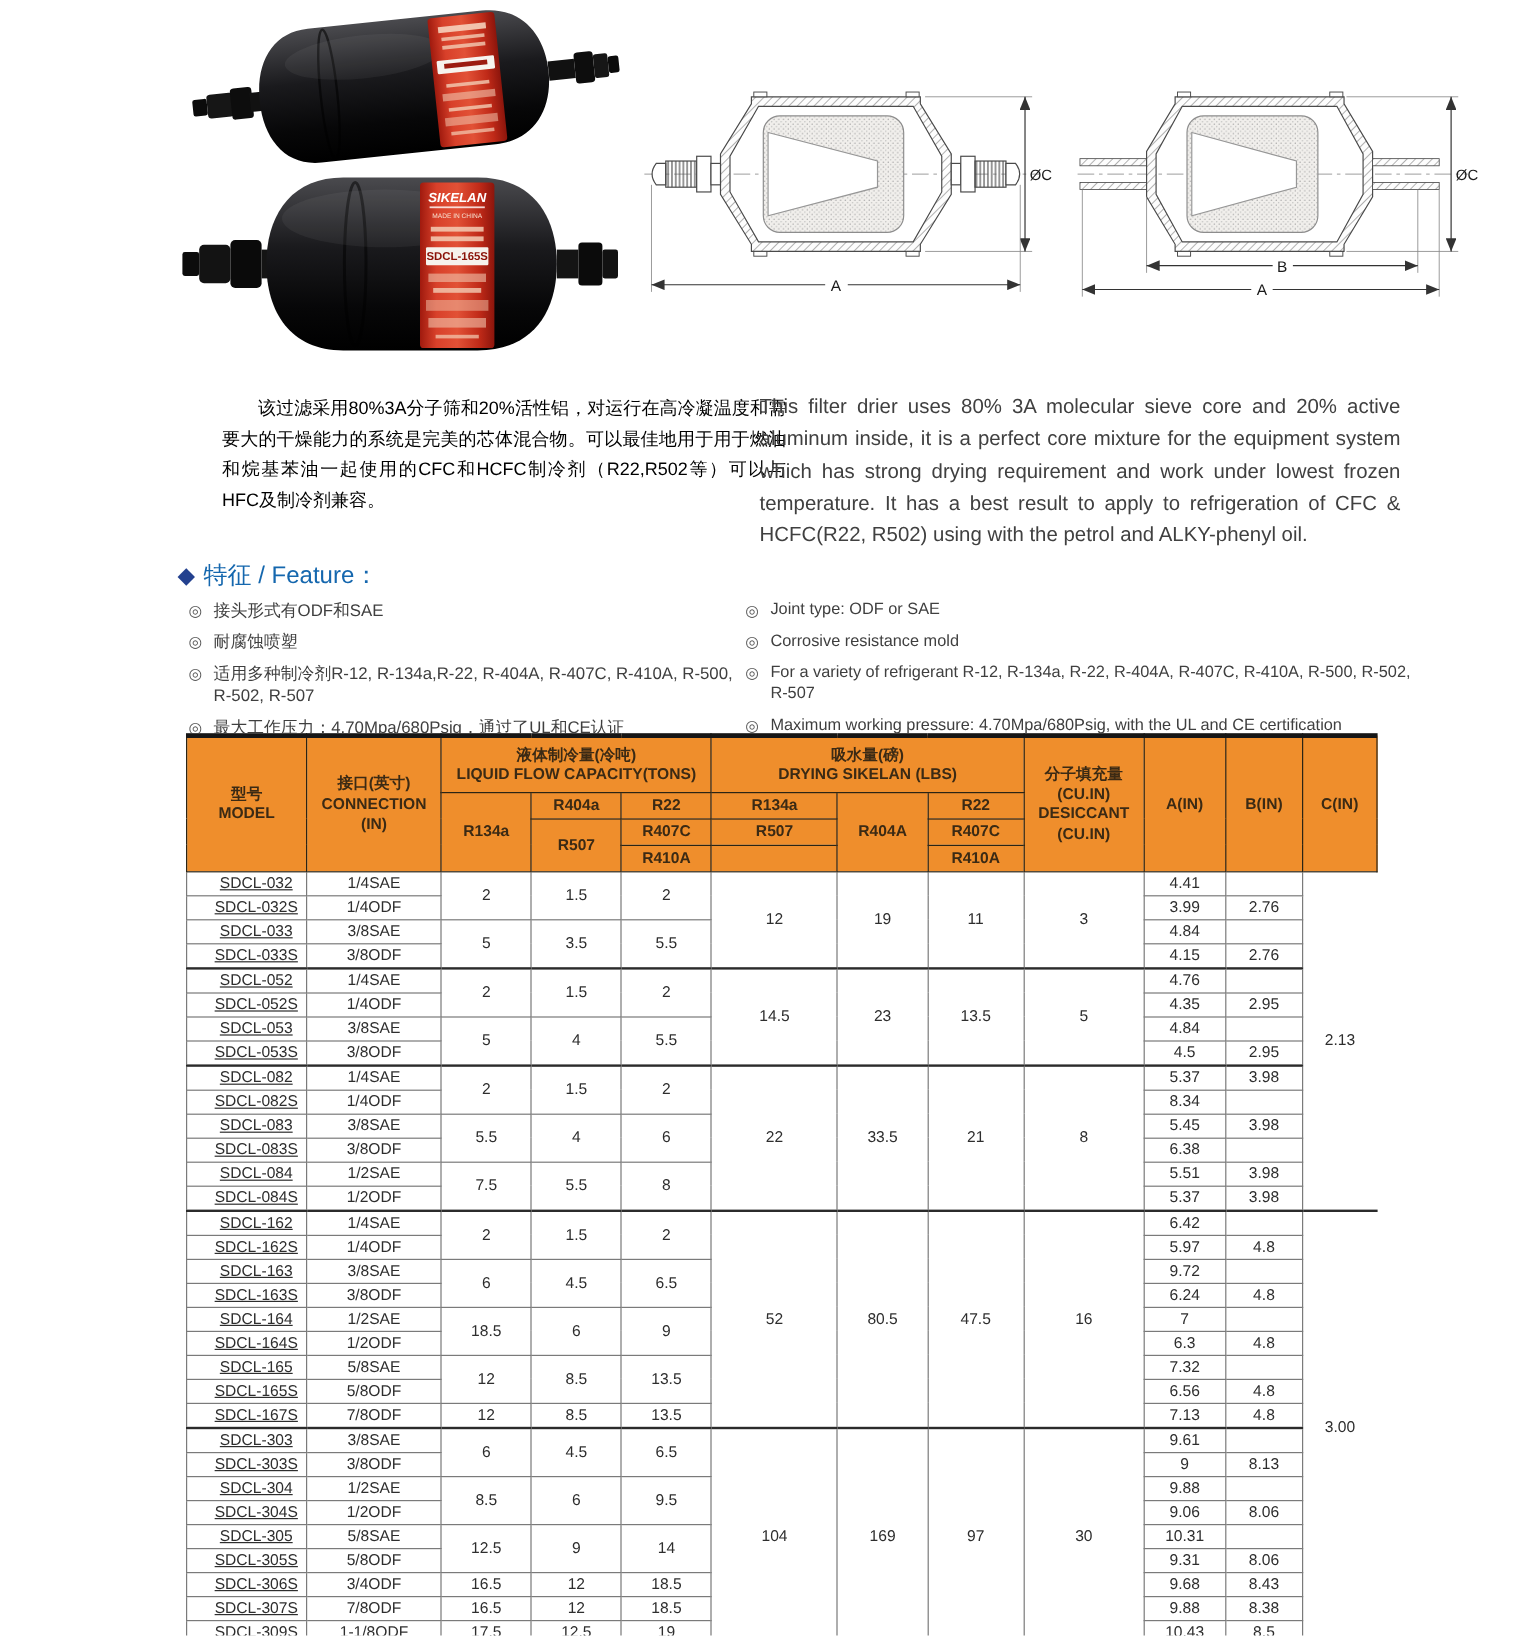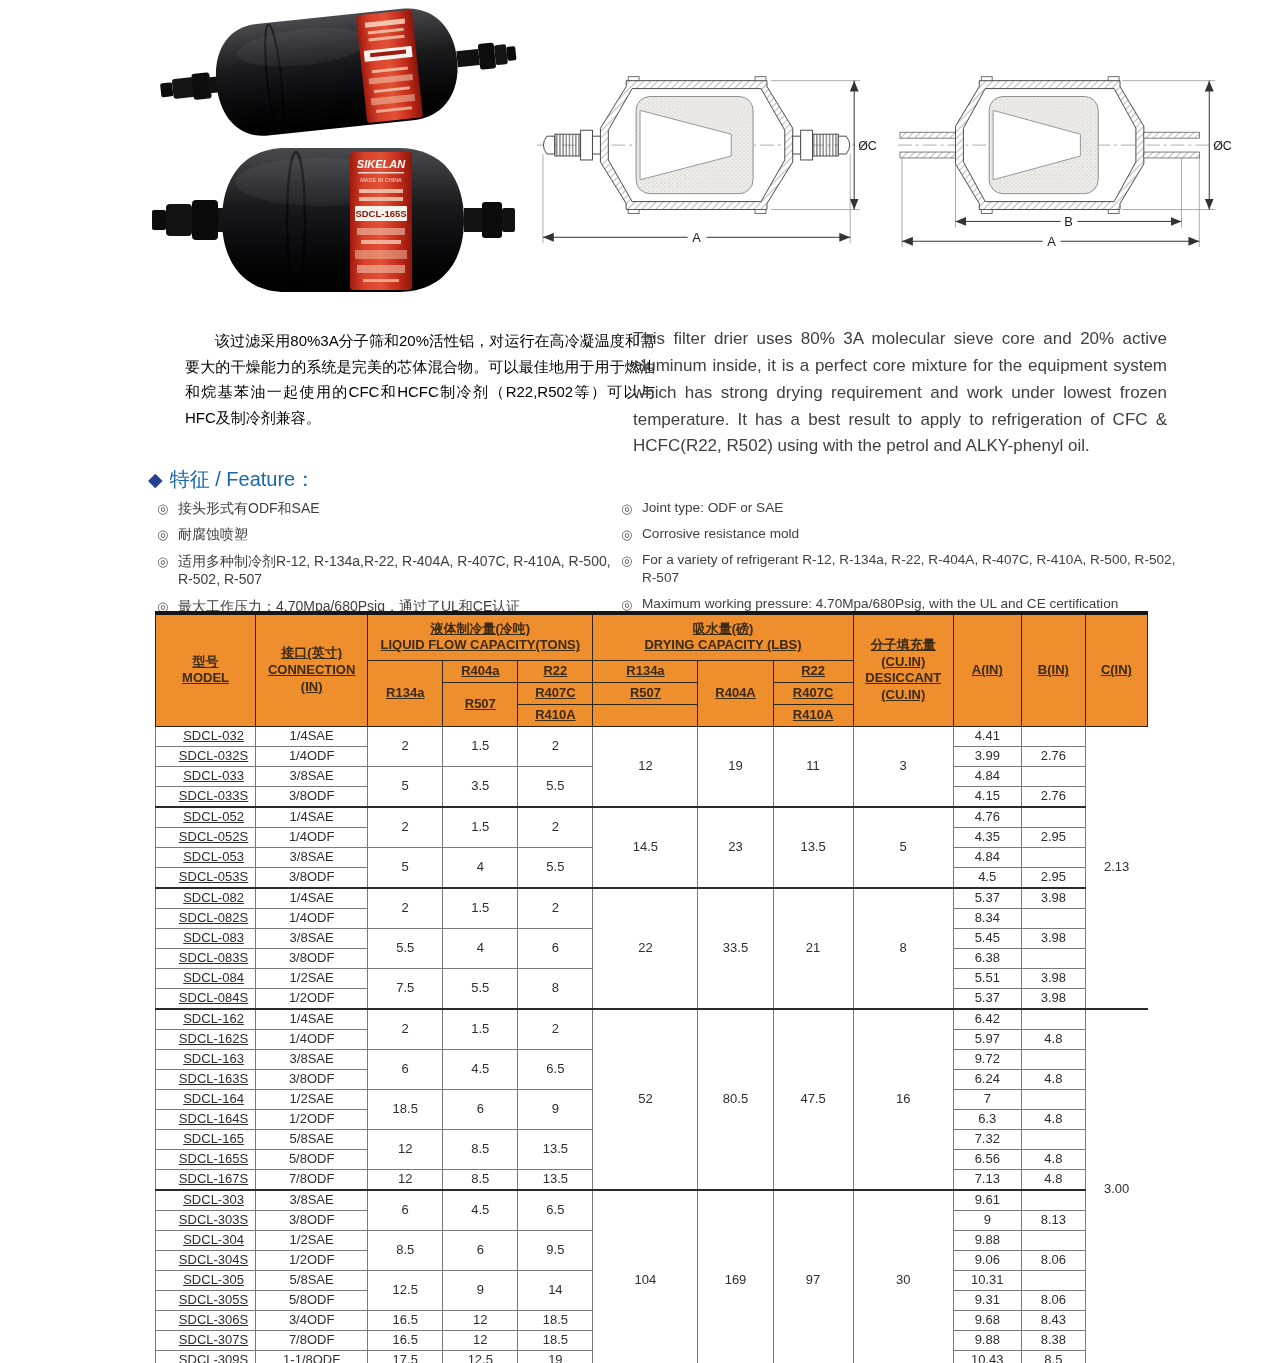--- a/index.html
+++ b/index.html
@@ -30,21 +30,21 @@
   .feat-en li{font-size:13.6px;}
   .feat-list .blt{flex:0 0 21px;color:#5a5a5a;font-size:13px;padding-top:1px;}
   .feat-list .txt{flex:1;}
 
   
   table.spec{position:absolute;left:155px;top:611px;width:993px;border-collapse:collapse;
              table-layout:fixed;background:#fff;border-top:4px solid #161616;
              border-bottom:2px solid #2a2a2a;}
   table.spec th{background:#EF8E2C;border:1px solid #2b2414;color:#3b2a14;
                 font-size:13px;font-weight:bold;white-space:pre-line;
-                text-align:center;vertical-align:middle;padding:1px 2px;line-height:1.28;text-decoration:underline;}
+                text-align:center;vertical-align:middle;padding:1px 2px;line-height:1.28;}
   table.spec tr.h1{height:47px;}
   table.spec tr.h2,table.spec tr.h3,table.spec tr.h4{height:22px;}
   table.spec td{border:1px solid #7a7a7a;height:19px;font-size:13px;color:#2e2e2e;
                 text-align:center;vertical-align:middle;padding:0 2px;line-height:1.1;}
   table.spec td.model-cell{text-align:center;padding-left:18px;text-decoration:underline;}
   table.spec tr.gt td{border-top:2px solid #2b2b2b;}
   table.spec td.c-cell{border-right:none;border-bottom:none;margin-top:40px;}
 </style>
 </head>
 <body>
@@ -276,21 +276,21 @@
   <thead>
     <tr class="h1">
       <th rowspan="4">型号
 MODEL</th>
       <th rowspan="4">接口(英寸)
 CONNECTION
 (IN)</th>
       <th colspan="3">液体制冷量(冷吨)
 LIQUID FLOW CAPACITY(TONS)</th>
       <th colspan="3">吸水量(磅)
-DRYING CAPACITY (LBS)</th>
+DRYING SIKELAN (LBS)</th>
       <th rowspan="4">分子填充量
 (CU.IN)
 DESICCANT
 (CU.IN)</th>
       <th rowspan="4">A(IN)</th>
       <th rowspan="4">B(IN)</th>
       <th rowspan="4">C(IN)</th>
     </tr>
     <tr class="h2">
       <th rowspan="3">R134a</th>

